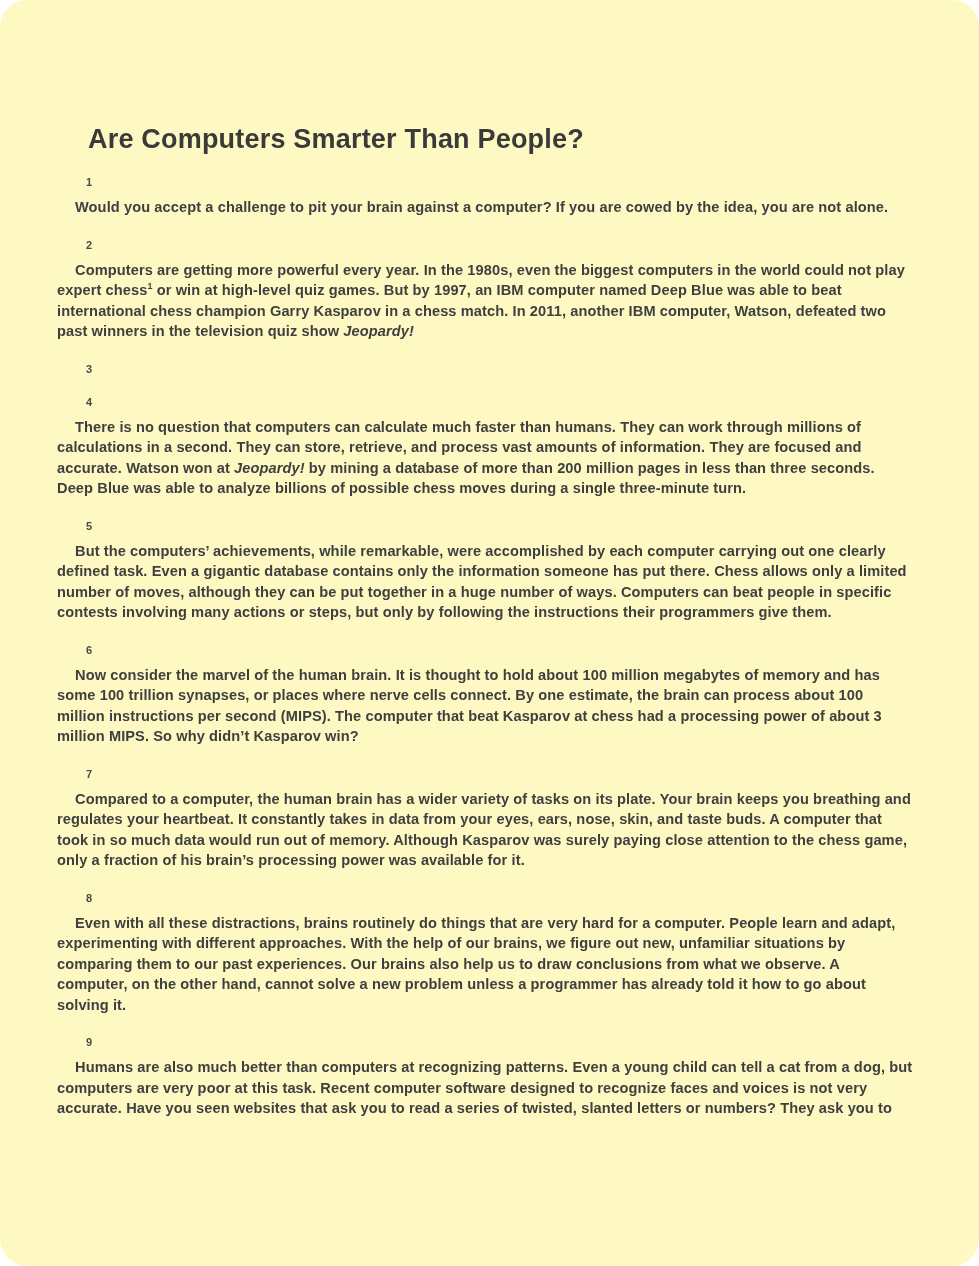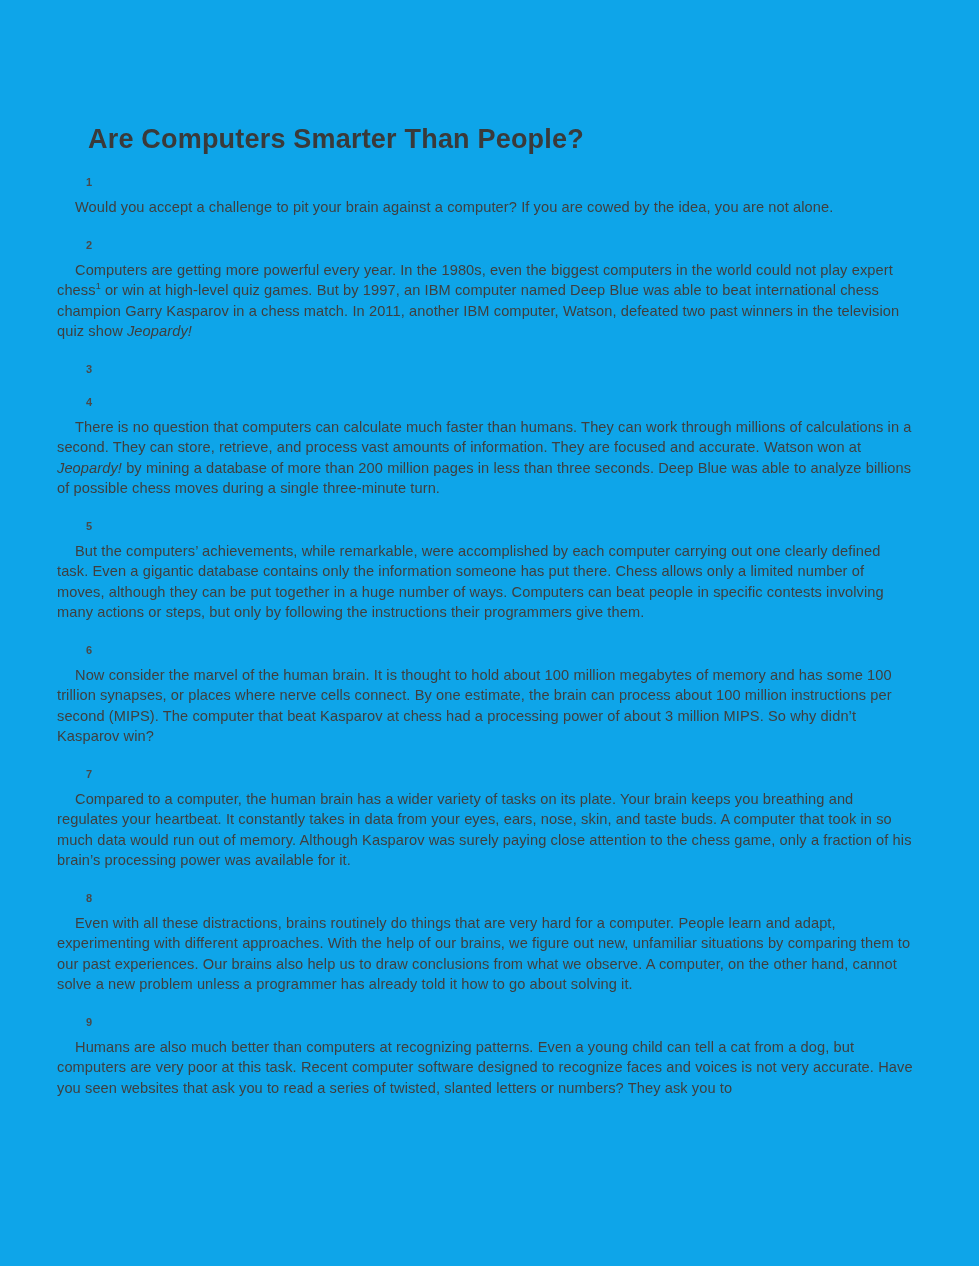--- a/index.html
+++ b/index.html
@@ -12,22 +12,23 @@
     width: 979px;
     height: 1266px;
     overflow: hidden;
     font-family: "Liberation Sans", "DejaVu Sans", sans-serif;
     color: #3f3f3f;
   }
 
   .page {
     width: 979px;
     height: 1266px;
-    background: #0ea5e9;
+    background: #fef9c3;
     padding: 124px 66px 40px 57px;
+    border-radius: 27px;
   }
 
   .doc-title {
     font-size: 27px;
     font-weight: 700;
     color: #3a3a3a;
     letter-spacing: 0.2px;
     margin-left: 31px;
     margin-bottom: 18px;
   }
@@ -40,21 +41,21 @@
     font-size: 11px;
     font-weight: 700;
     color: #4a4a4a;
     margin-left: 29px;
     margin-bottom: 9px;
     line-height: 1;
   }
 
   .para-text {
     font-size: 14.6px;
-    font-weight: 400;
+    font-weight: 700;
     line-height: 20.5px;
     color: #3f3f3f;
     text-indent: 18px;
     letter-spacing: 0.1px;
   }
 
   .para-text em {
     font-style: italic;
   }
 

